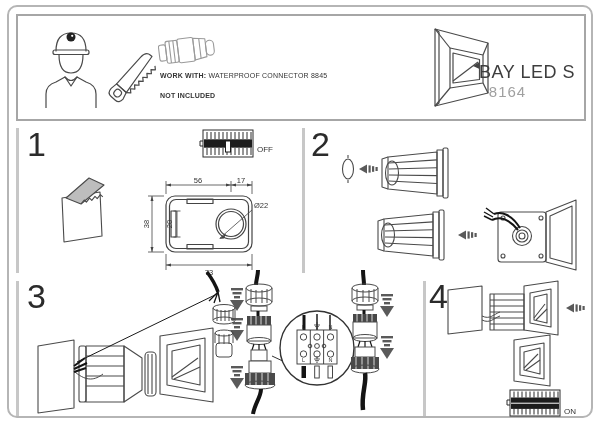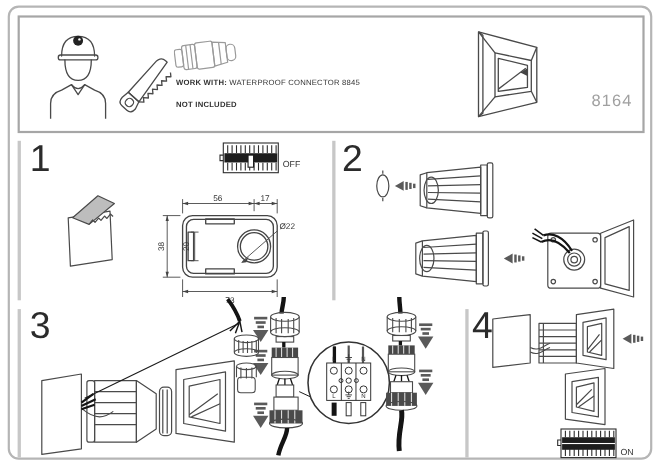--- a/index.html
+++ b/index.html
@@ -5,21 +5,21 @@
   html,body{margin:0;padding:0;background:#fff;}
   .page{position:relative;width:600px;height:423px;background:#fff;overflow:hidden;
         font-family:"Liberation Sans", sans-serif;color:#333;}
   .abs{position:absolute;}
   .page-border{left:7px;top:5px;width:582px;height:409px;border:2px solid #b5b5b5;border-radius:10px;}
   .header-box{left:16px;top:14px;width:566px;height:103px;border:2px solid #a6a6a6;background:#fff;}
   .work-text{left:160px;top:72px;font-size:7px;letter-spacing:.2px;white-space:nowrap;}
   .work-text b{font-weight:bold;}
   .not-included{left:160px;top:92px;font-size:7px;font-weight:bold;letter-spacing:.2px;}
   .brand{left:440px;top:62px;width:135px;text-align:right;font-size:18px;color:#3d3d3d;letter-spacing:.5px;}
-  .brand-code{left:440px;top:83px;width:135px;text-align:right;font-size:15px;color:#a0a0a0;letter-spacing:1px;}
+  .brand-code{left:440px;top:83px;width:135px;text-align:center;font-size:15px;color:#a0a0a0;letter-spacing:1px;}
   .step-bar{width:3px;background:#c7c7c7;}
   .step-num{font-size:34px;font-weight:300;color:#2b2b2b;line-height:1;}
   svg{display:block;}
   text{fill:#333;font-family:"Liberation Sans", sans-serif;}
 </style>
 </head>
 <body>
 
 <div class="page">
 
@@ -72,20 +72,21 @@
       <line x1="7" y1="9" x2="22" y2="28"></line>
       <line x1="60" y1="23" x2="55" y2="35"></line>
       <line x1="60" y1="73" x2="55" y2="63"></line>
       <line x1="7" y1="86" x2="22" y2="68"></line>
       <polygon points="25,33 51.5,39.5 51.5,59.5 25,63"></polygon>
       <line x1="25" y1="61" x2="50" y2="42"></line>
       <polygon points="45,46 51.5,42 51.5,49" fill="#444" stroke="none"></polygon>
     </g>
   </svg>
 
+  <div class="abs brand">BAY LED S</div>
   <div class="abs brand-code">8164</div>
 
   <div class="abs step-bar" style="left:16px;top:128px;height:145px"></div>
   <div class="abs step-bar" style="left:302px;top:128px;height:145px"></div>
   <div class="abs step-bar" style="left:16px;top:281px;height:135px"></div>
   <div class="abs step-bar" style="left:423px;top:281px;height:135px"></div>
 
   <div class="abs step-num" style="left:27px;top:127px">1</div>
   <div class="abs step-num" style="left:311px;top:127px">2</div>
   <div class="abs step-num" style="left:27px;top:279px">3</div>

